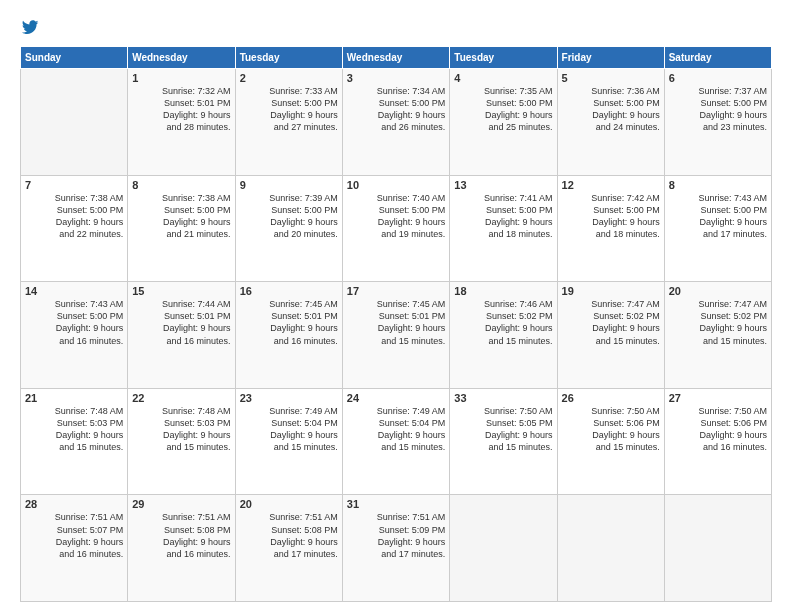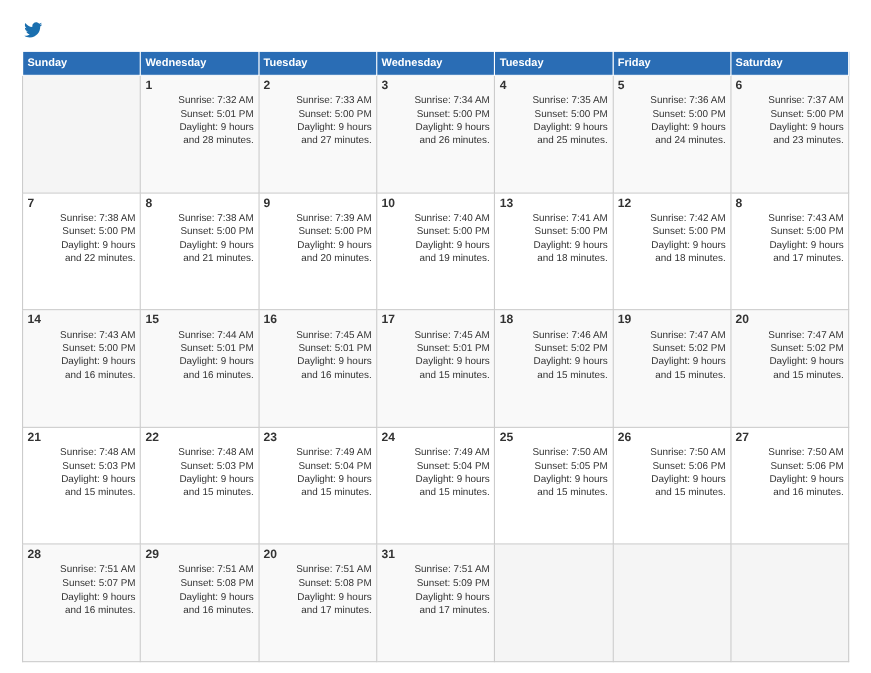--- a/index.html
+++ b/index.html
@@ -231,21 +231,21 @@
           </td>
           <td>
             <span class="day-num">23</span>
             <div class="day-info">Sunrise: 7:49 AM<br>Sunset: 5:04 PM<br>Daylight: 9 hours<br>and 15 minutes.</div>
           </td>
           <td>
             <span class="day-num">24</span>
             <div class="day-info">Sunrise: 7:49 AM<br>Sunset: 5:04 PM<br>Daylight: 9 hours<br>and 15 minutes.</div>
           </td>
           <td>
-            <span class="day-num">25</span>
+            <span class="day-num">33</span>
             <div class="day-info">Sunrise: 7:50 AM<br>Sunset: 5:05 PM<br>Daylight: 9 hours<br>and 15 minutes.</div>
           </td>
           <td>
             <span class="day-num">26</span>
             <div class="day-info">Sunrise: 7:50 AM<br>Sunset: 5:06 PM<br>Daylight: 9 hours<br>and 15 minutes.</div>
           </td>
           <td>
             <span class="day-num">27</span>
             <div class="day-info">Sunrise: 7:50 AM<br>Sunset: 5:06 PM<br>Daylight: 9 hours<br>and 16 minutes.</div>
           </td>

